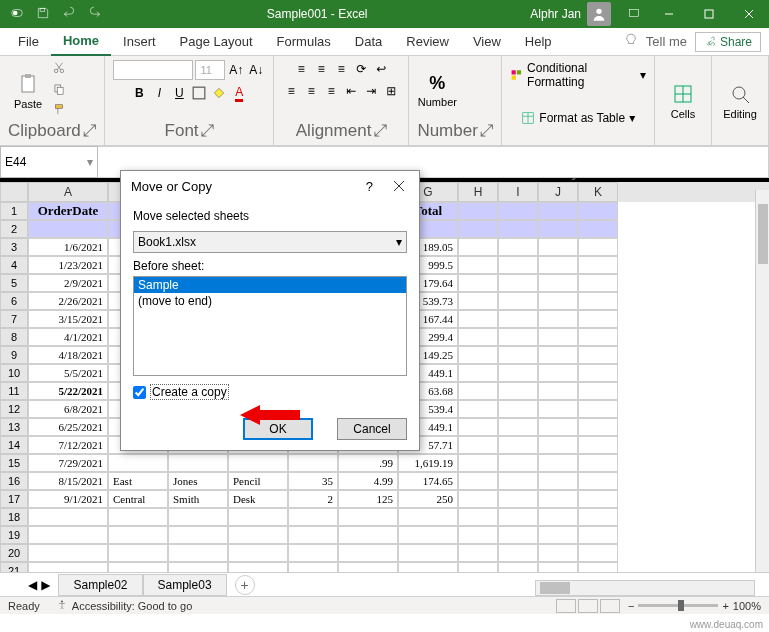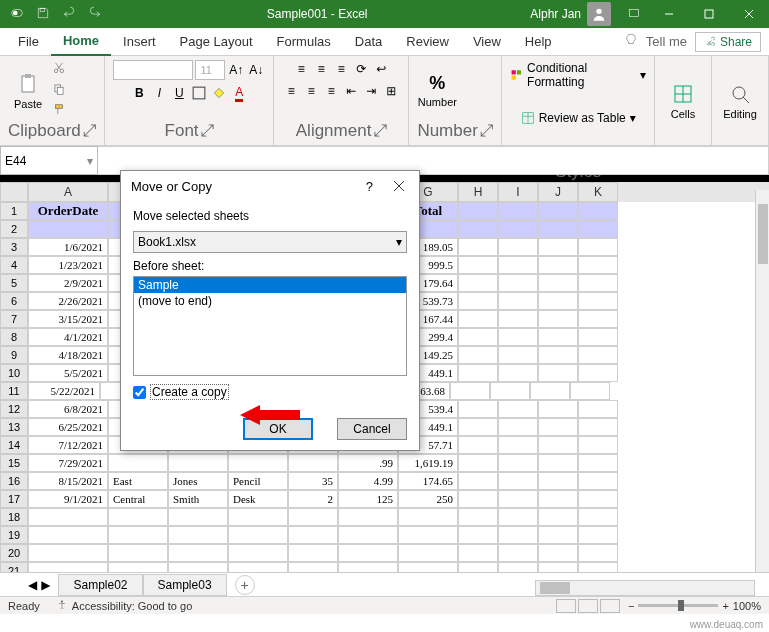--- a/index.html
+++ b/index.html
@@ -33,21 +33,21 @@
 .font-ctrls { display: flex; flex-direction: column; gap: 4px; }
 .font-row { display: flex; gap: 2px; align-items: center; }
 .dropdown-box { border: 1px solid #bbb; background: #fff; height: 20px; font-size: 11px; display: flex; align-items: center; padding: 0 4px; color: #aaa; }
 .icon-btn { width: 18px; height: 18px; display: flex; align-items: center; justify-content: center; border: 1px solid transparent; }
 .icon-btn svg { width: 14px; height: 14px; }
 .align-ctrls { display: flex; flex-direction: column; gap: 4px; }
 .styles-ctrls { display: flex; flex-direction: column; gap: 20px; font-size: 12px; }
 .style-item { display: flex; align-items: center; gap: 4px; padding: 1px 0; }
 
 
-.namebar { height: 36px; display: flex; border-bottom: 7px solid #000000; justify-content: space-between; }
+.namebar { height: 36px; display: flex; border-bottom: 4px solid #000000; justify-content: space-between; }
 .name-box { width: 98px; border: 1px solid #bbb; background: #fff; display: flex; align-items: center; padding: 0 4px; font-size: 12px; }
 .fx-area { flex: 1; border: 1px solid #d0d0d0; border-left: none; display: flex; align-items: center; padding: 0 6px; background: #fff; }
 
 
 .grid-area { position: relative; }
 .col-headers { display: flex; height: 20px; background: #e6e6e6; }
 .corner { width: 28px; background: #e6e6e6; border: 1px solid #ccc; }
 .col-h { border: 1px solid #ccc; text-align: center; font-size: 12px; color: #333; display: flex; align-items: center; justify-content: center; }
 .grid-body { display: flex; }
 .row-headers { width: 28px; }
@@ -309,21 +309,21 @@
             <rect x="3" y="13" width="8" height="8" fill="#fc0"></rect>
           </svg>
         <span>Conditional Formatting</span> ▾
       </div>
       <div class="style-item">
         <svg width="14" height="14" viewBox="0 0 24 24">
             <rect x="3" y="3" width="18" height="18" fill="none" stroke="#0a6"></rect>
             <line x1="3" y1="9" x2="21" y2="9" stroke="#0a6"></line>
             <line x1="12" y1="3" x2="12" y2="21" stroke="#0a6"></line>
           </svg>
-        <span>Review as Table</span> ▾
+        <span>Format as Table</span> ▾
       </div>
       <div class="style-item">
         <svg width="14" height="14" viewBox="0 0 24 24">
             <rect x="3" y="3" width="8" height="8" fill="#4af"></rect>
             <rect x="13" y="13" width="8" height="8" fill="#fa4"></rect>
           </svg>
         <span>Cell Styles</span> ▾
       </div>
     </div>
     <div class="group-label">
@@ -533,21 +533,21 @@
           <div class="cell txt" style="width: 60px;"></div>
           <div class="cell num" style="width: 50px;"></div>
           <div class="cell num" style="width: 60px;">.99</div>
           <div class="cell num" style="width: 60px;">449.1</div>
           <div class="cell " style="width: 40px;"></div>
           <div class="cell " style="width: 40px;"></div>
           <div class="cell " style="width: 40px;"></div>
           <div class="cell " style="width: 40px;"></div>
         </div>
         <div class="row">
-          <div class="cell dat" style="width: 72px;">5/22/2021</div>
+          <div class="cell dat" style="width: 80px; font-weight: bold;">5/22/2021</div>
           <div class="cell txt" style="width: 60px;"></div>
           <div class="cell txt" style="width: 60px;"></div>
           <div class="cell txt" style="width: 60px;"></div>
           <div class="cell num" style="width: 50px;"></div>
           <div class="cell num" style="width: 60px;">.99</div>
           <div class="cell num" style="width: 60px;">63.68</div>
           <div class="cell " style="width: 40px;"></div>
           <div class="cell " style="width: 40px;"></div>
           <div class="cell " style="width: 40px;"></div>
           <div class="cell " style="width: 40px;"></div>

